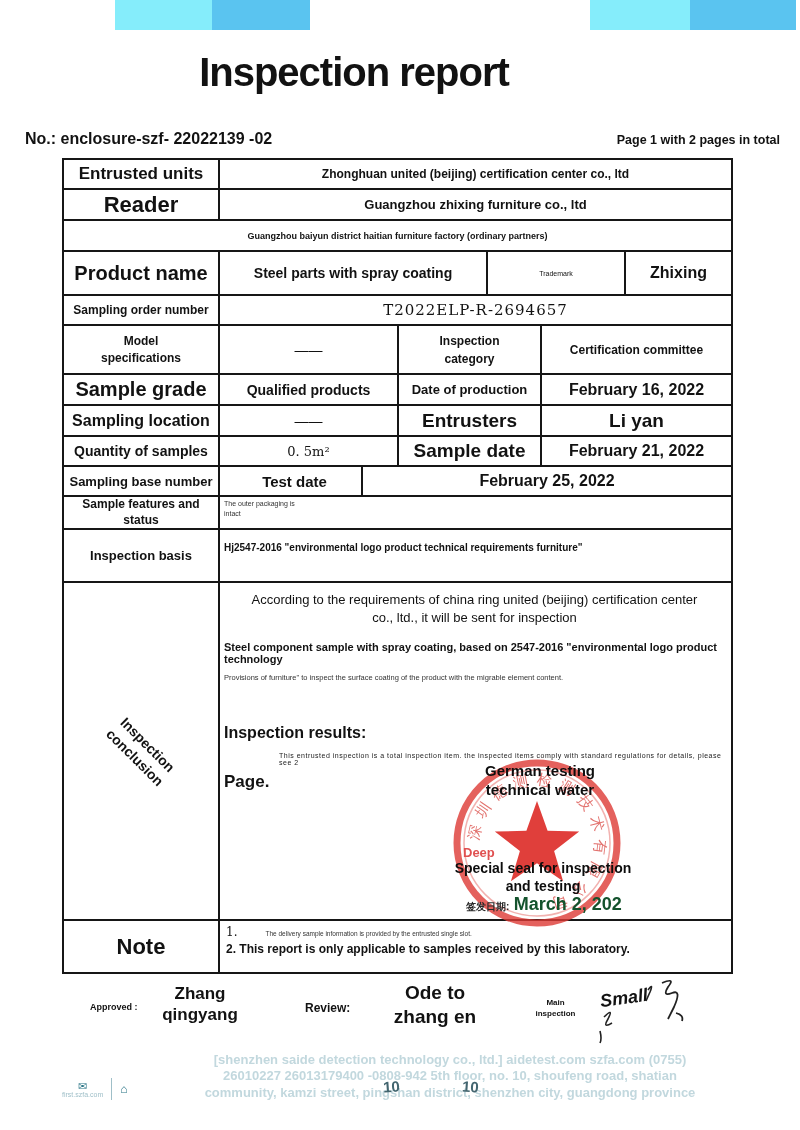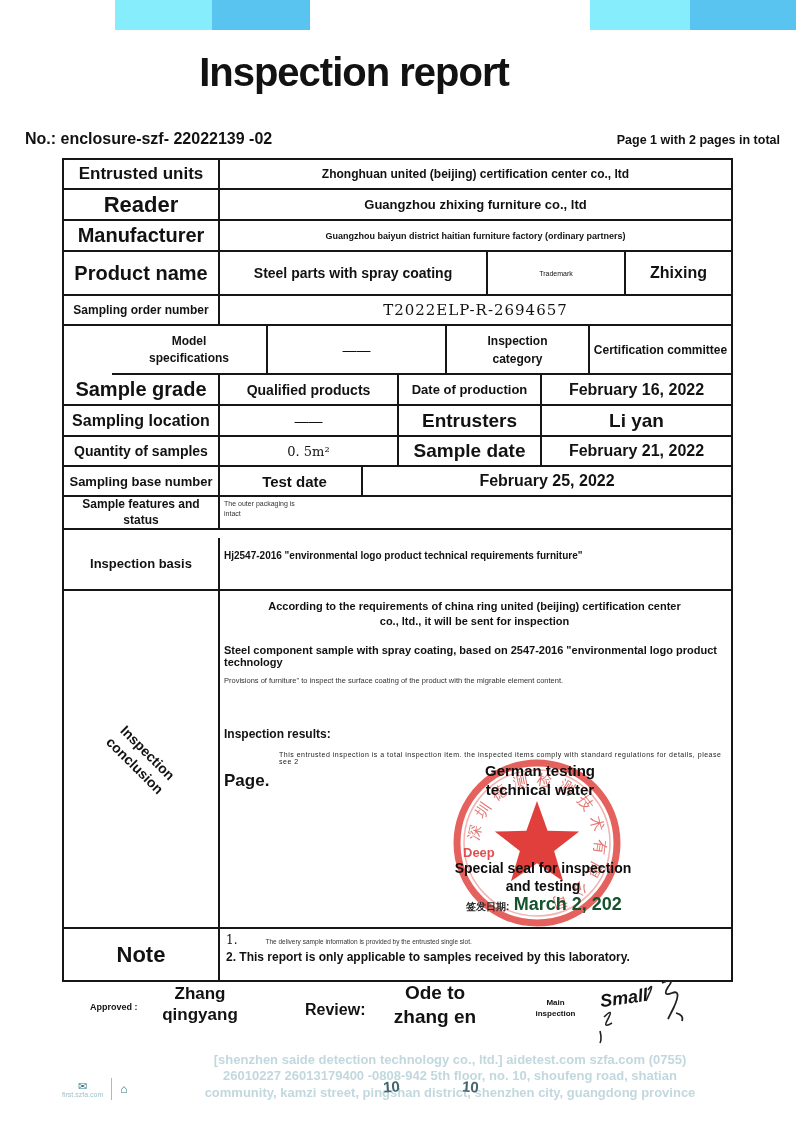--- a/index.html
+++ b/index.html
@@ -20,24 +20,24 @@
   .td:last-child{border-right:none;}
   .td.lbl{font-weight:700;}
   .td.left{justify-content:flex-start;text-align:left;}
   .td.topleft{align-items:flex-start;justify-content:flex-start;text-align:left;}
   .serif{font-family:"DejaVu Serif","Liberation Serif",serif;}
   .w1{width:156px;}
   
   .concl-label{position:relative;}
   .rot45{transform:rotate(45deg);font-weight:700;font-size:14px;line-height:1.25;text-align:center;}
   .concl-body{flex:1;position:relative;display:block;padding:8px 6px 0 4px;}
-  .c-bold{font-weight:700;font-size:11px;text-align:center;line-height:1.35;}
+  .c-bold{font-weight:400;font-size:13px;text-align:center;line-height:1.35;}
   .c-norm{font-size:11px;font-weight:600;text-align:left;margin-top:15px;}
   .c-small{font-size:7.5px;color:#333;text-align:left;margin-top:8px;}
-  .c-results{font-weight:800;font-size:12px;margin-top:42px;text-align:left;}
+  .c-results{font-weight:800;font-size:16px;margin-top:42px;text-align:left;}
   .c-tiny{font-size:7px;color:#222;margin-top:10px;padding-left:55px;text-align:left;letter-spacing:.5px;}
   .c-page{font-weight:800;font-size:17px;margin-top:6px;text-align:left;}
   
   .seal-text{position:absolute;text-align:center;font-weight:800;color:#0d0d0d;}
   .seal-red{position:absolute;color:#e05050;font-weight:700;}
   
   .note-body{flex:1;display:block;text-align:left;padding:4px 6px;}
   .note1{font-size:10px;}
   .note1 .n1num{font-family:"DejaVu Serif",serif;font-size:12px;}
   .note1 .n1txt{font-size:6.5px;color:#333;padding-left:28px;}
@@ -72,37 +72,36 @@
     <div class="td lbl w1" style="font-size:17px;">Entrusted units</div>
     <div class="td" style="flex:1;font-size:12px;font-weight:700;">Zhonghuan united (beijing) certification center co., ltd</div>
   </div>
 
   <div class="tr" style="height:31px;">
     <div class="td lbl w1" style="font-size:22px;">Reader</div>
     <div class="td" style="flex:1;font-size:13px;font-weight:700;">Guangzhou zhixing furniture co., ltd</div>
   </div>
 
   <div class="tr" style="height:31px;">
-    <div class="td lbl w1" style="font-size:20px;">Manufacturer</div>
     <div class="td" style="flex:1;font-size:9px;font-weight:700;">Guangzhou baiyun district haitian furniture factory (ordinary partners)</div>
   </div>
 
   <div class="tr" style="height:44px;">
     <div class="td lbl w1" style="font-size:20px;">Product name</div>
     <div class="td" style="width:268px;font-size:14px;font-weight:700;">Steel parts with spray coating</div>
     <div class="td" style="width:138px;font-size:7px;">Trademark</div>
     <div class="td" style="flex:1;font-size:16px;font-weight:800;">Zhixing</div>
   </div>
 
   <div class="tr" style="height:30px;">
     <div class="td lbl w1" style="font-size:12px;">Sampling order number</div>
     <div class="td serif" style="flex:1;font-size:15px;letter-spacing:1px;">T2022ELP-R-2694657</div>
   </div>
 
-  <div class="tr" style="height:49px;margin-left:48px;">
+  <div class="tr" style="height:49px;">
     <div class="td lbl w1" style="font-size:12px;line-height:1.4;">
         <span style="width:90px;">Model specifications</span>
       </div>
     <div class="td" style="width:179px;font-size:14px;">——</div>
     <div class="td lbl" style="width:143px;font-size:12px;line-height:1.5;">
         <span style="width:80px;">Inspection category</span>
       </div>
     <div class="td lbl" style="flex:1;font-size:12px;">Certification committee</div>
   </div>
 
@@ -136,21 +135,21 @@
   <div class="tr" style="height:33px;">
     <div class="td lbl w1" style="font-size:12px;line-height:1.3;">
         <span style="width:120px;">Sample features and status</span>
       </div>
     <div class="td topleft" style="flex:1;font-size:7px;color:#333;padding:2px 4px;line-height:1.4;display:block;">
       <div>The outer packaging is</div>
       <div>intact</div>
     </div>
   </div>
 
-  <div class="tr" style="height:53px;margin-top:8px;">
+  <div class="tr" style="height:53px;">
     <div class="td lbl w1" style="font-size:13px;">Inspection basis</div>
     <div class="td left" style="flex:1;font-size:10px;font-weight:600;padding:0 4px;align-items:flex-start;padding-top:12px;">Hj2547-2016 "environmental logo product technical requirements furniture"</div>
   </div>
 
   <div class="tr" style="height:338px;">
     <div class="td w1 concl-label">
       <div class="rot45">
         <div>Inspection</div>
         <div>conclusion</div>
       </div>
@@ -196,21 +195,21 @@
 <div class="abs" style="left:466px;top:894px;width:260px;">
   <span style="font-size:10px;font-weight:700;color:#2a2a2a;">签发日期:</span>
   <span style="font-size:18px;font-weight:800;color:#14532d;">March 2, 202</span>
 </div>
 
 <div class="abs sig-label" style="left:90px;top:1002px;font-size:9px;">Approved :</div>
 <div class="abs sig-name" style="left:145px;top:983px;width:110px;font-size:17px;">
   <div>Zhang</div>
   <div>qingyang</div>
 </div>
-<div class="abs sig-label" style="left:305px;top:1001px;font-size:16px;">Review:</div>
+<div class="abs sig-label" style="left:305px;top:1001px;font-size:12px;">Review:</div>
 <div class="abs sig-name" style="left:375px;top:981px;width:120px;font-size:19px;">
   <div>Ode to</div>
   <div>zhang en</div>
 </div>
 <div class="abs" style="left:528px;top:997px;width:55px;text-align:center;font-size:8px;font-weight:700;line-height:1.4;">
   <div>Main</div>
   <div>inspection</div>
 </div>
 <div class="abs" style="left:600px;top:988px;font-size:18px;font-weight:700;font-style:italic;transform:rotate(-8deg);">Small</div>
 <svg class="abs" style="left:590px;top:975px;" width="120" height="70">

